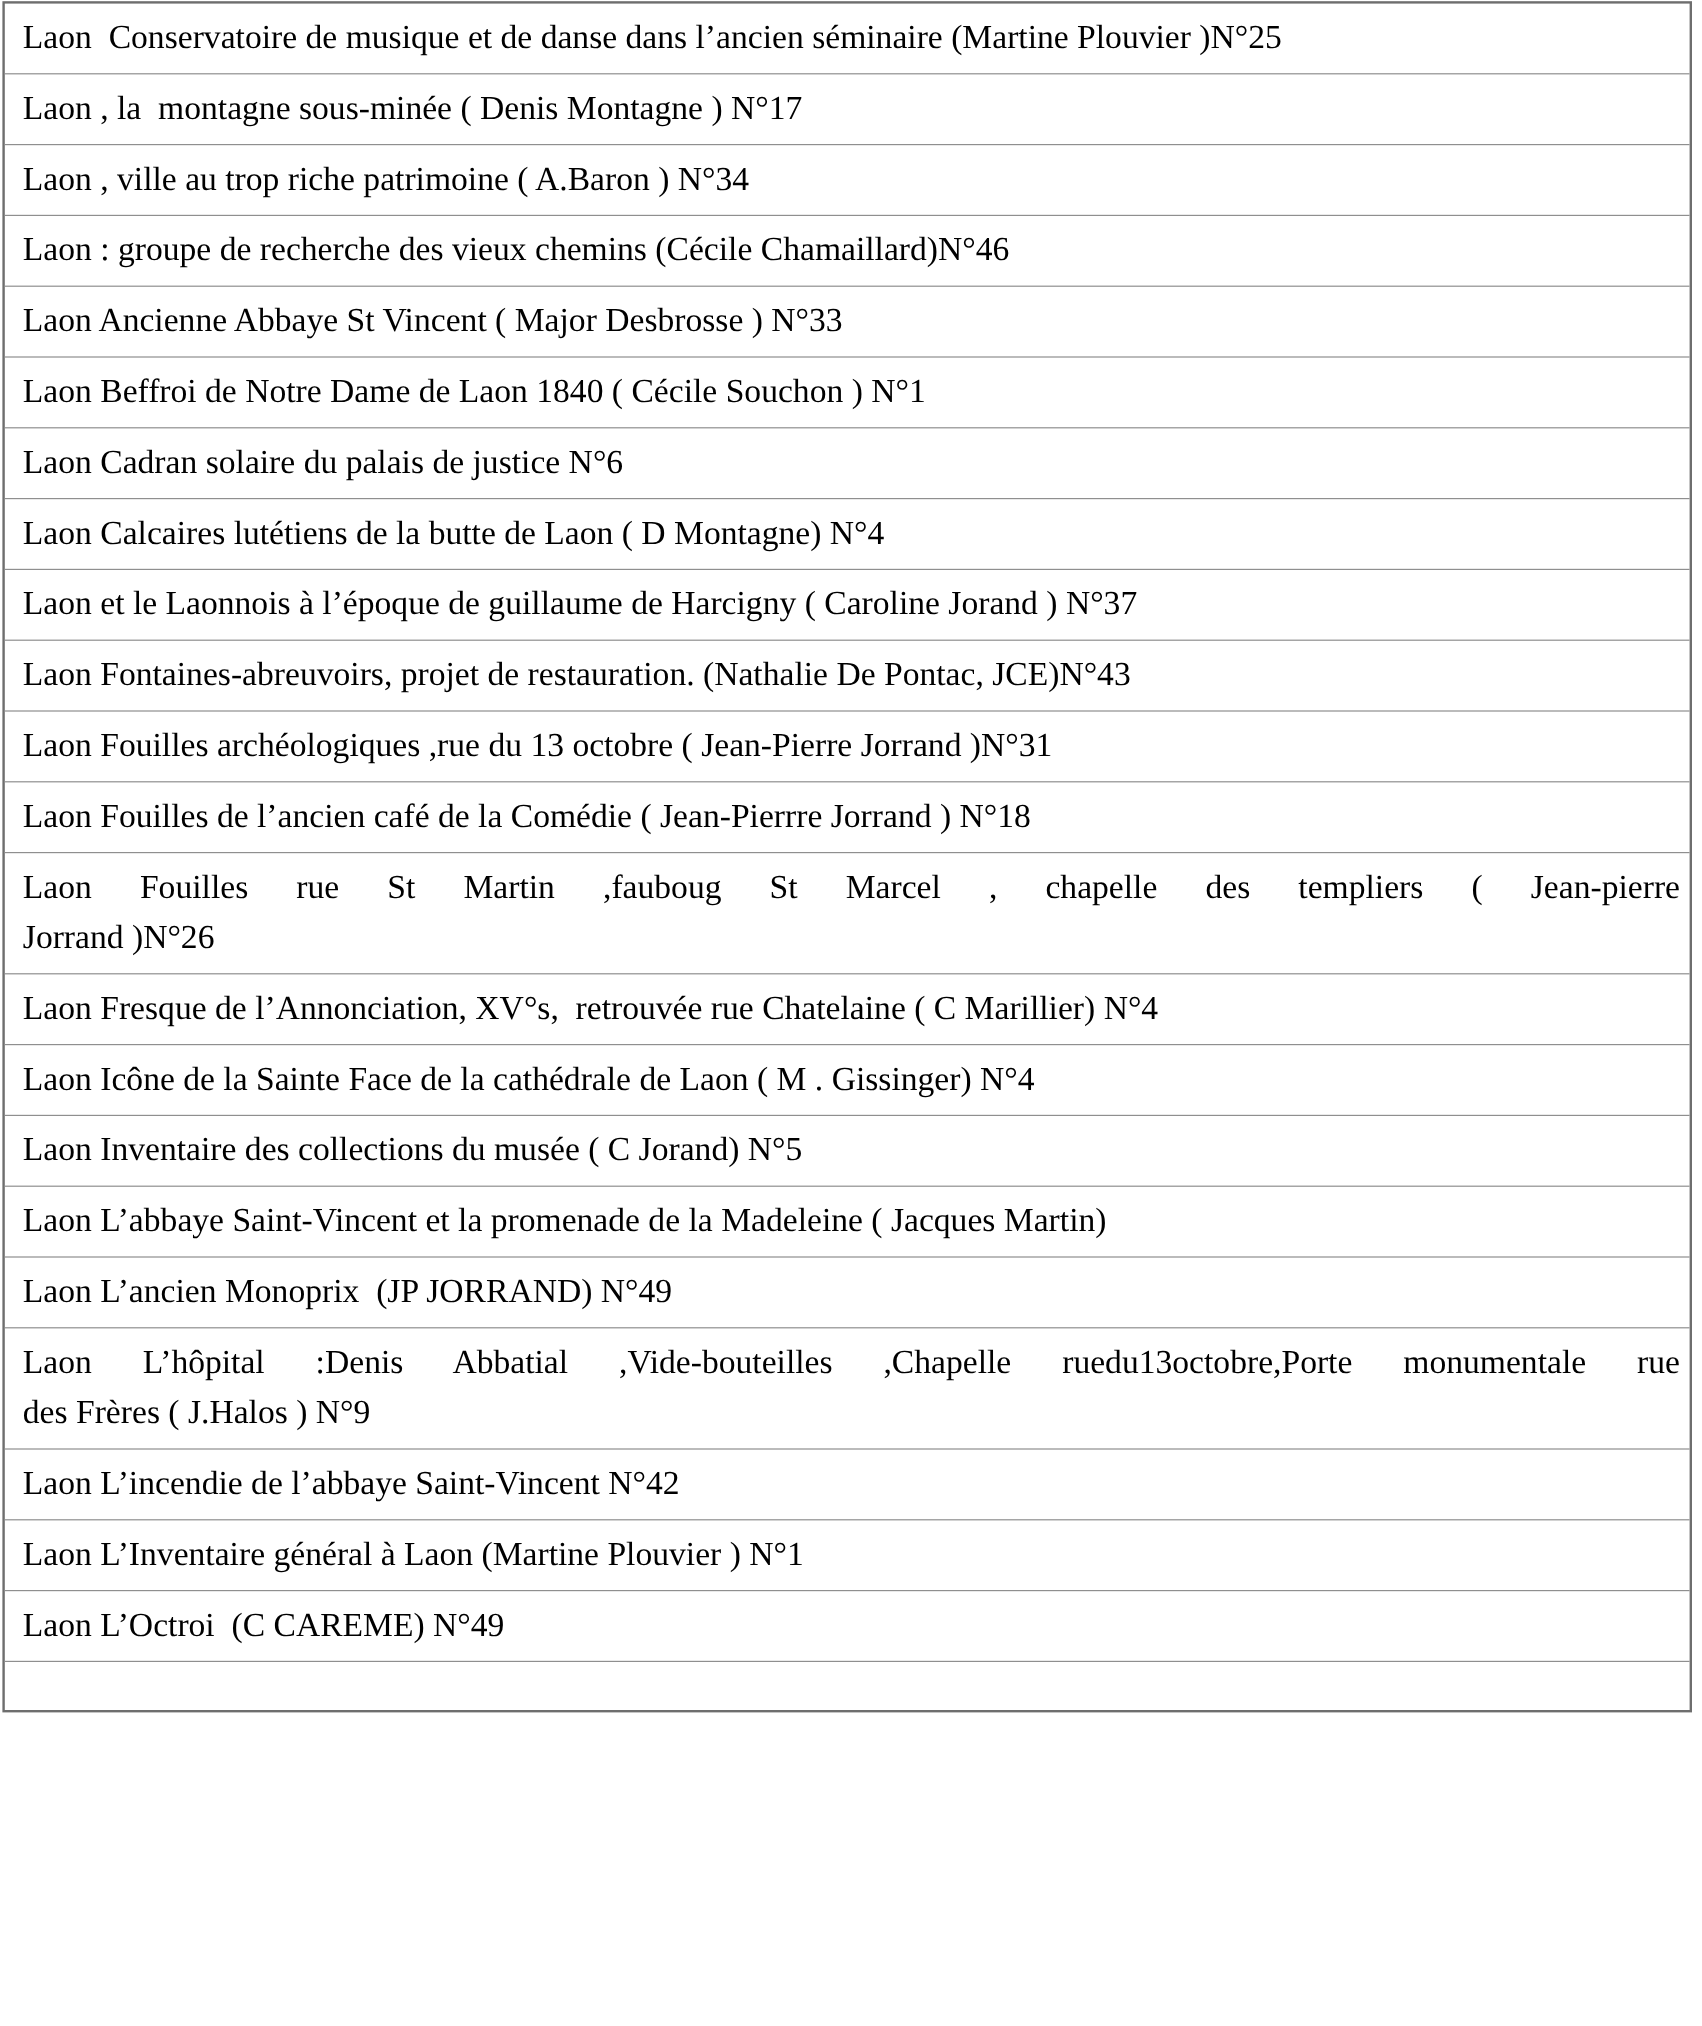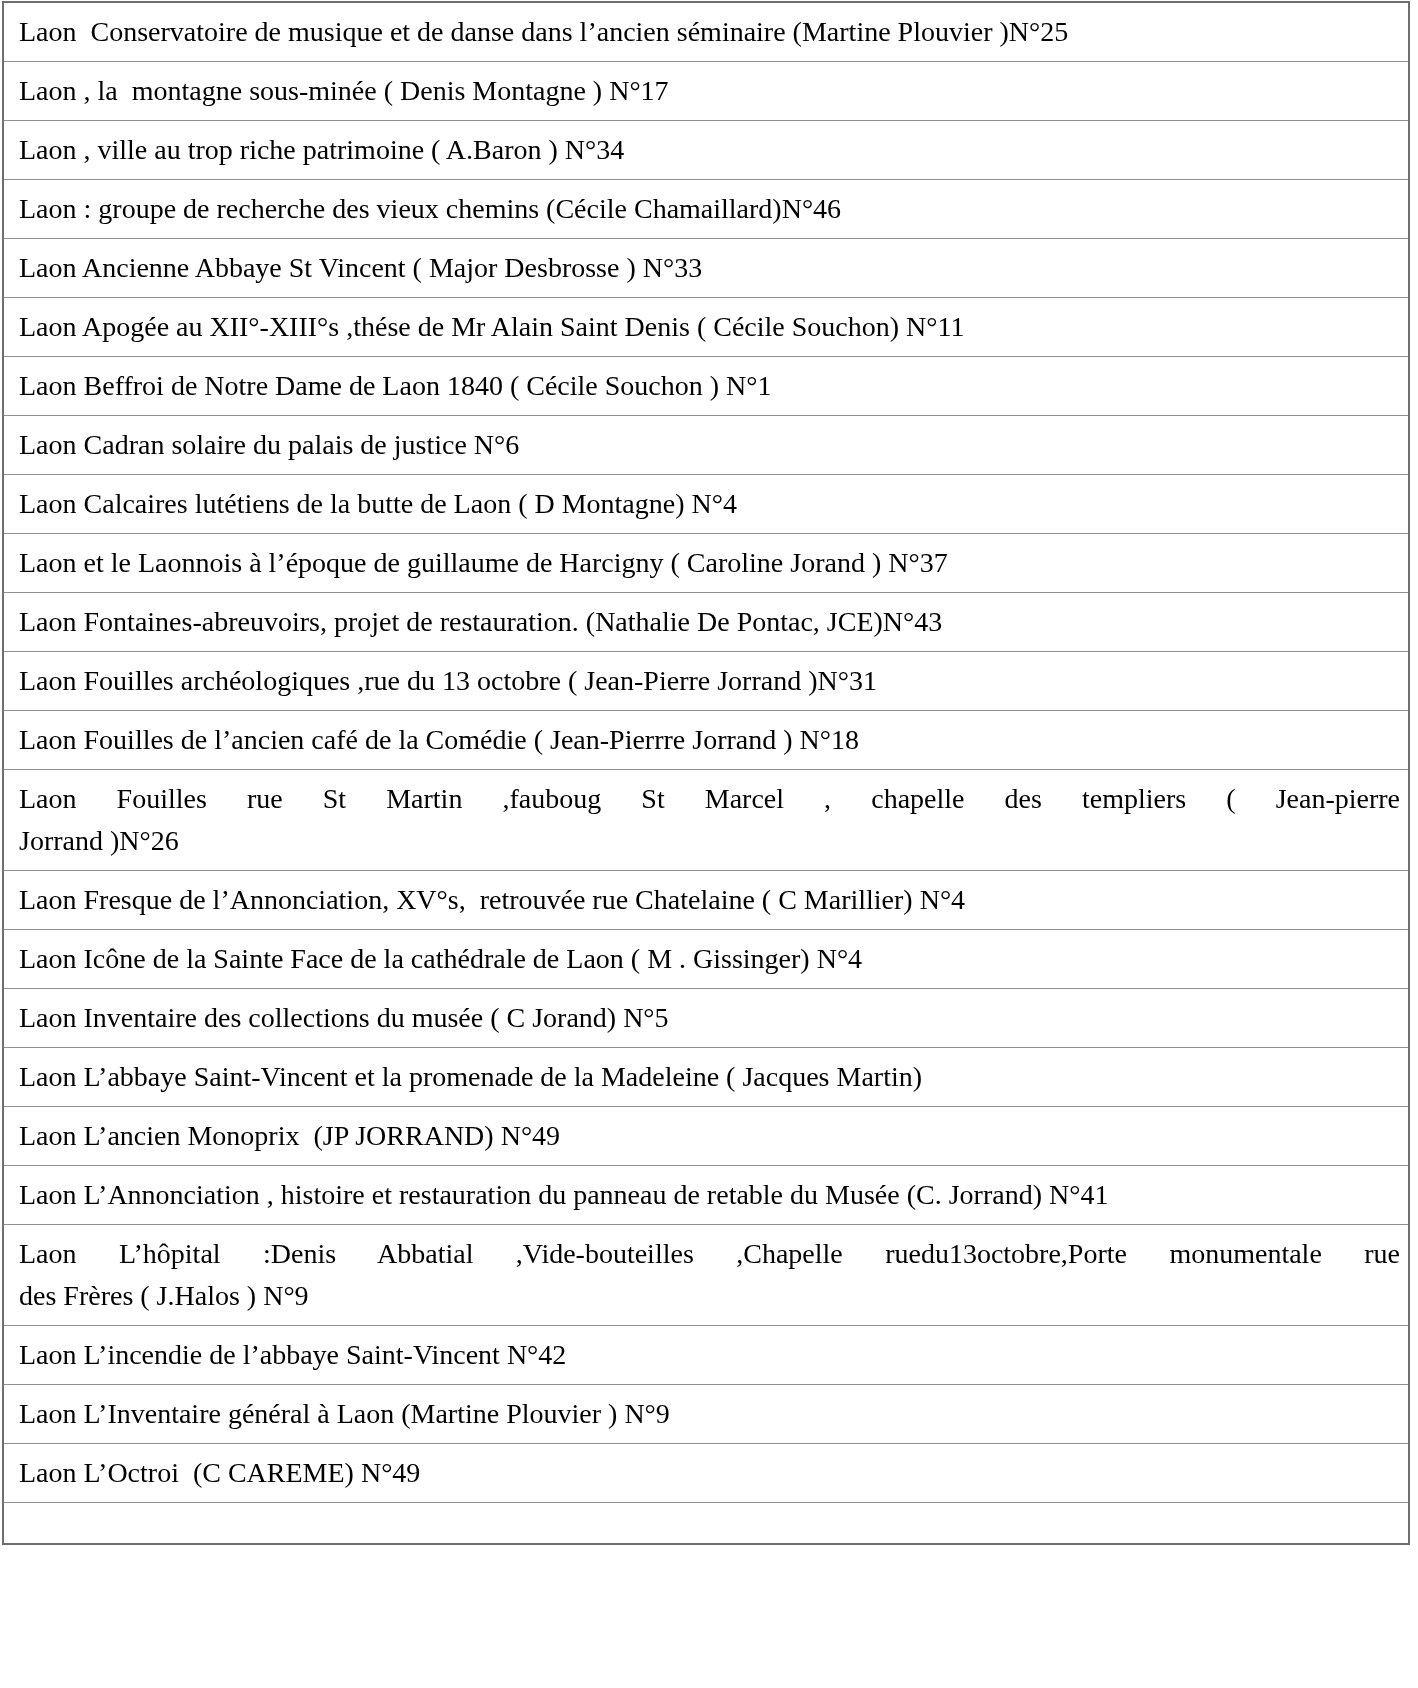--- a/index.html
+++ b/index.html
@@ -57,23 +57,20 @@
     <div class="row row--single">
       <div class="line">Laon , ville au trop riche patrimoine ( A.Baron ) N°34</div>
     </div>
     <div class="row row--single">
       <div class="line">Laon : groupe de recherche des vieux chemins (Cécile Chamaillard)N°46</div>
     </div>
     <div class="row row--single">
       <div class="line">Laon Ancienne Abbaye St Vincent ( Major Desbrosse ) N°33</div>
     </div>
     <div class="row row--single">
-      <div class="line">Laon Apogée au XII°-XIII°s ,thése de Mr Alain Saint Denis ( Cécile Souchon) N°11</div>
-    </div>
-    <div class="row row--single">
       <div class="line">Laon Beffroi de Notre Dame de Laon 1840 ( Cécile Souchon ) N°1</div>
     </div>
     <div class="row row--single">
       <div class="line">Laon Cadran solaire du palais de justice N°6</div>
     </div>
     <div class="row row--single">
       <div class="line">Laon Calcaires lutétiens de la butte de Laon ( D Montagne) N°4</div>
     </div>
     <div class="row row--single">
       <div class="line">Laon et le Laonnois à l’époque de guillaume de Harcigny ( Caroline Jorand ) N°37</div>
@@ -99,30 +96,27 @@
     </div>
     <div class="row row--single">
       <div class="line">Laon Inventaire des collections du musée ( C Jorand) N°5</div>
     </div>
     <div class="row row--single">
       <div class="line">Laon L’abbaye Saint-Vincent et la promenade de la Madeleine ( Jacques Martin)</div>
     </div>
     <div class="row row--single">
       <div class="line">Laon L’ancien Monoprix  (JP JORRAND) N°49</div>
     </div>
-    <div class="row row--single">
-      <div class="line">Laon L’Annonciation , histoire et restauration du panneau de retable du Musée (C. Jorrand) N°41</div>
-    </div>
     <div class="row row--justify">
       <div class="line line--stretch">Laon L’hôpital :Denis Abbatial ,Vide-bouteilles ,Chapelle ruedu13octobre,Porte monumentale rue</div>
       <div class="line">des Frères ( J.Halos ) N°9</div>
     </div>
     <div class="row row--single">
       <div class="line">Laon L’incendie de l’abbaye Saint-Vincent N°42</div>
     </div>
     <div class="row row--single">
-      <div class="line">Laon L’Inventaire général à Laon (Martine Plouvier ) N°9</div>
+      <div class="line">Laon L’Inventaire général à Laon (Martine Plouvier ) N°1</div>
     </div>
     <div class="row row--single">
       <div class="line">Laon L’Octroi  (C CAREME) N°49</div>
     </div>
     <div class="row row--single row--partial"></div>
   </div>
 
 </body></html>

